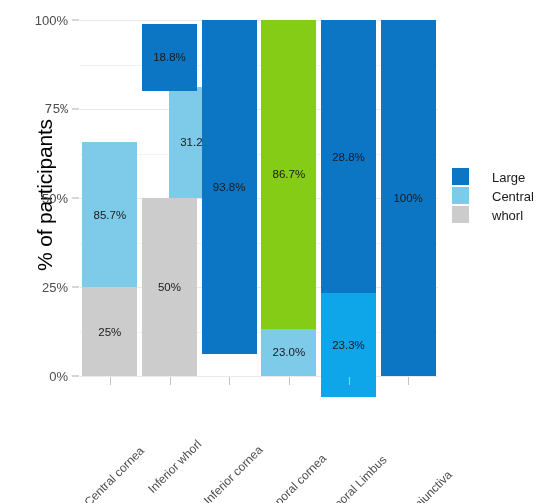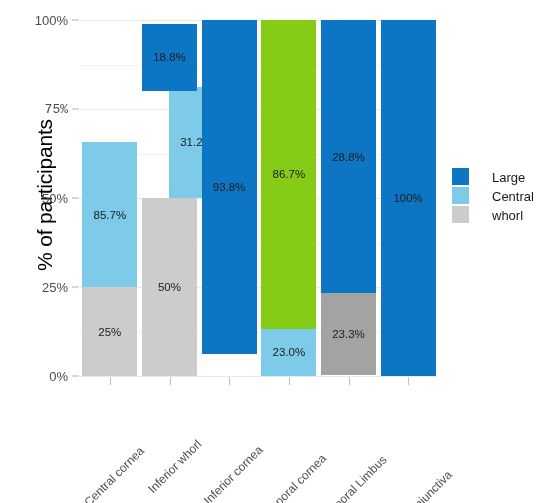--- a/index.html
+++ b/index.html
@@ -218,21 +218,21 @@
       </div>
       <div class="bar-group" style="left: 181.4px; width: 54.8667px;">
         <div class="seg" style="top: 308.652px; height: 47.348px; background: rgb(126, 202, 233);">
           <span class="seg-label">23.0%</span>
         </div>
         <div class="seg" style="top: 0px; height: 308.652px; background: #84cc16;">
           <span class="seg-label">86.7%</span>
         </div>
       </div>
       <div class="bar-group" style="left: 241.067px; width: 54.8667px;">
-        <div class="seg" style="top: 273.052px; height: 82px; background: #a3a3a3;">
+        <div class="seg" style="top: 273.052px; height: 104px; background: #0ea5e9;">
           <span class="seg-label">23.3%</span>
         </div>
         <div class="seg" style="top: 0px; height: 273.052px; background: rgb(13, 118, 196);">
           <span class="seg-label">28.8%</span>
         </div>
       </div>
       <div class="bar-group" style="left: 300.733px; width: 54.8667px;">
         <div class="seg" style="top: 0px; height: 356px; background: rgb(13, 118, 196);">
           <span class="seg-label">100%</span>
         </div>

